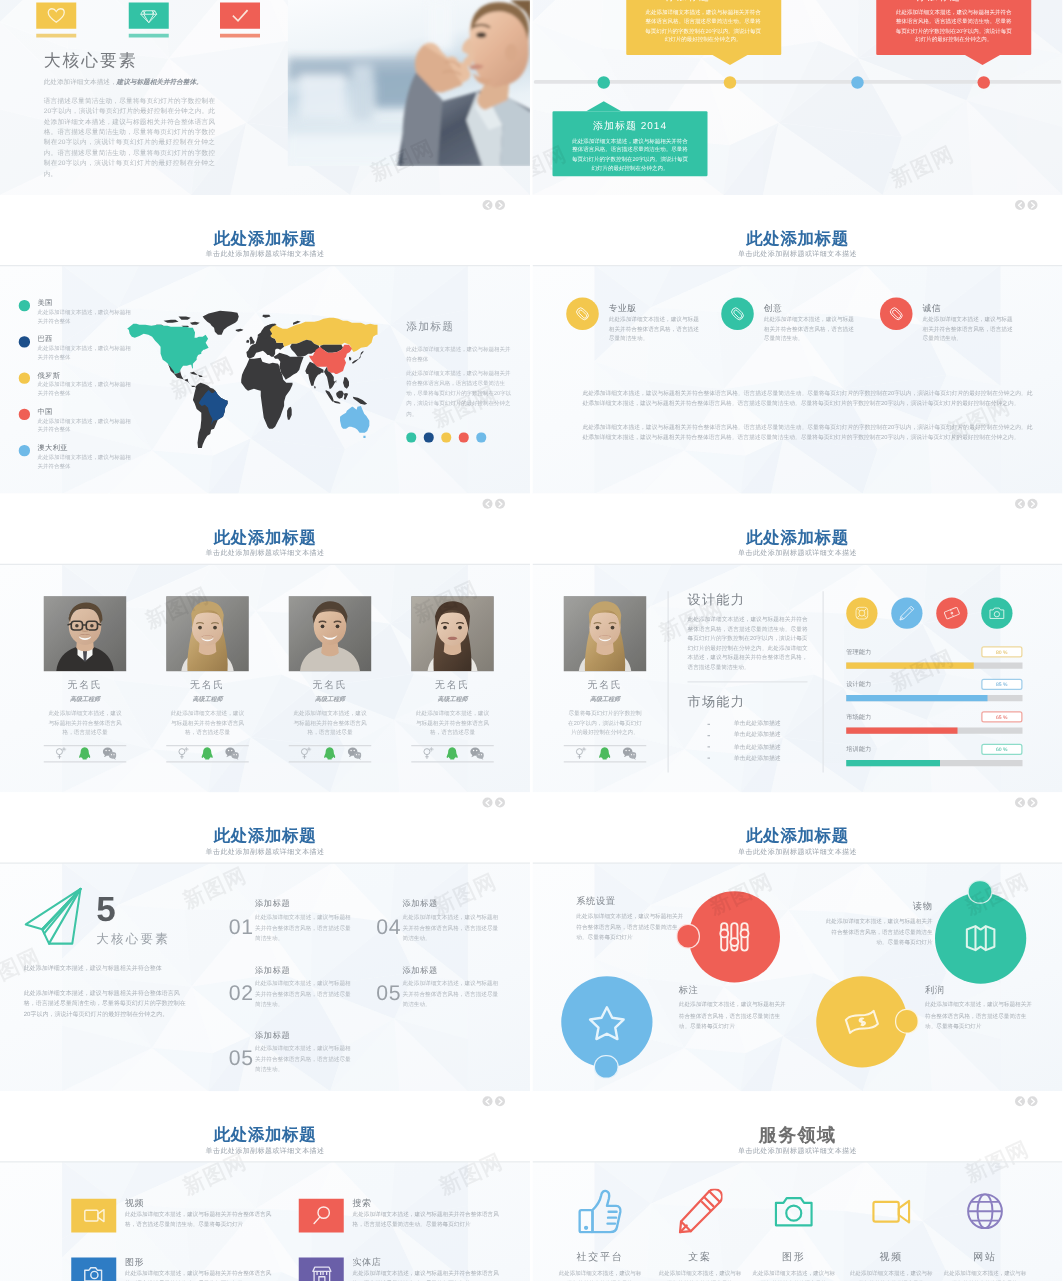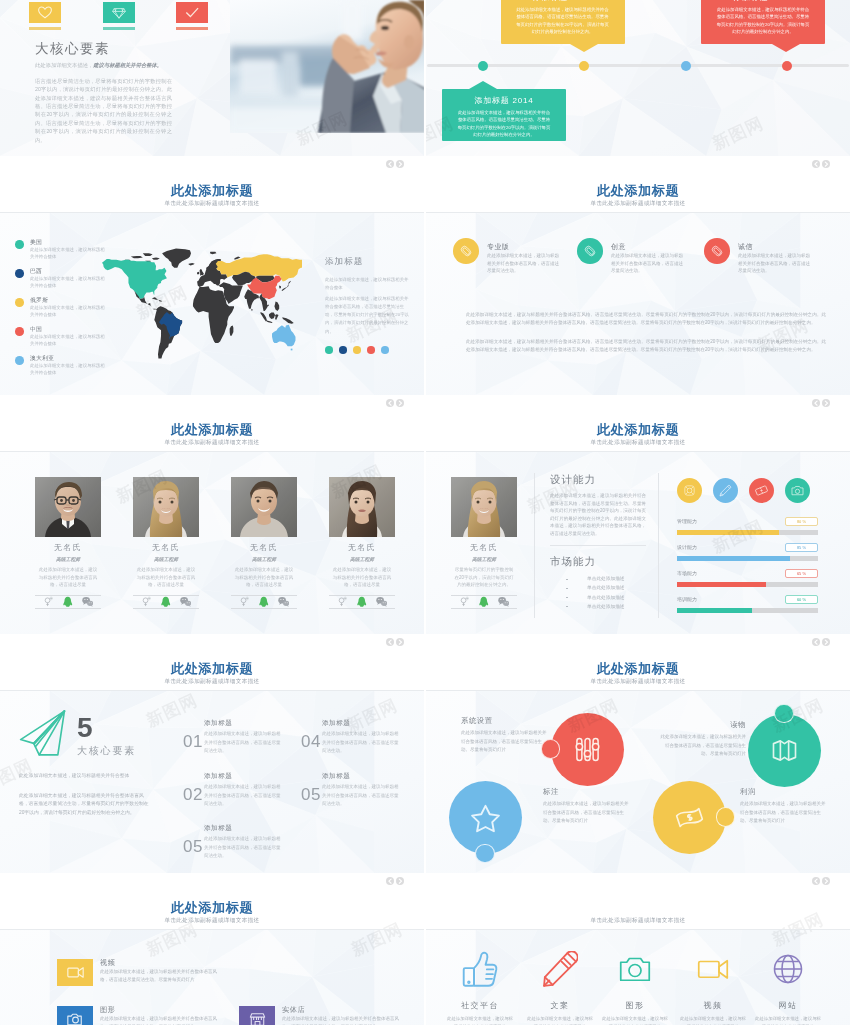--- a/index.html
+++ b/index.html
@@ -1185,20 +1185,32 @@
             <svg viewBox="0 0 48 48">
               <g fill="none" stroke="#fdf3d9" stroke-width="2.4" stroke-linejoin="round">
                 <rect x="8" y="15" width="22" height="18" rx="2"></rect>
                 <path d="M30 21 L40 14 L40 34 L30 27 Z"></path>
               </g>
             </svg>
           </div>
      <div class="tl2-lbl cn">视频</div>
      <div class="tl2-tx cn">此处添加详细文本描述，建议与标题相关并符合整体语言风格，语言描述尽量简洁生动。尽量将每页幻灯片</div>
    </div>
+   <div class="tl2-item" style="left:239px;top:86px">
+     <div class="tl2-box" style="background:#ef5f55">
+            <svg viewBox="0 0 48 48">
+              <g fill="none" stroke="#fdeae6" stroke-width="2.4" stroke-linecap="round">
+                <circle cx="27" cy="19" r="9.5"></circle>
+                <path d="M20.5 26.5 L11 37"></path>
+              </g>
+            </svg>
+          </div>
+     <div class="tl2-lbl cn">搜索</div>
+     <div class="tl2-tx cn">此处添加详细文本描述，建议与标题相关并符合整体语言风格，语言描述尽量简洁生动。尽量将每页幻灯片</div>
+   </div>
    <div class="tl2-item" style="left:57px;top:133px">
      <div class="tl2-box" style="background:#2e7cc4">
             <svg viewBox="0 0 48 48">
               <g fill="none" stroke="#dfeaf5" stroke-width="2.4" stroke-linejoin="round">
                 <path d="M8 17 h7 l3 -4 h8 l3 4 h7 v18 h-28 Z"></path>
                 <circle cx="24" cy="25" r="6"></circle>
               </g>
             </svg>
           </div>
      <div class="tl2-lbl cn">图形</div>
@@ -1222,20 +1234,21 @@
    <div class="wm" style="left:350px;top:55px">新图网</div>
  </div>
 
 </div>
 
 <div class="slide hasheader" id="s10" style="left:426px;top:873px">
  <div class="sbody">
    <svg class="bgpoly" viewBox="0 0 424 239">
           <use href="#poly-bg"></use>
         </svg>
+   <div class="stitle sv-title cn">服务领域</div>
    <div class="ssub cn">单击此处添加副标题或详细文本描述</div>
    <div class="hdrline"></div>
 
    <div class="sv-item" style="left:19px">
      <div class="sv-ic">
             <svg viewBox="4 2 42 42">
               <g fill="none" stroke="#6fbae8" stroke-width="2.2" stroke-linejoin="round" stroke-linecap="round">
 <path d="M18 22 C21.5 18.5 25 13.5 26 8.5 C26.5 5 28.5 3.5 31 4.2 C33.5 5 34 8 33.2 11.5 L31.5 18 L40 18 C43 18 44.5 20.5 44 23.5 L41 37 C40.5 40.5 38 42.5 34.5 42.5 L18 42.5 Z"></path>
 <path d="M33 23.5 H40.5 M32.5 29 H40 M32 34.5 H39"></path>
 <rect x="6" y="22" width="12" height="20.5" rx="1.6"></rect>

